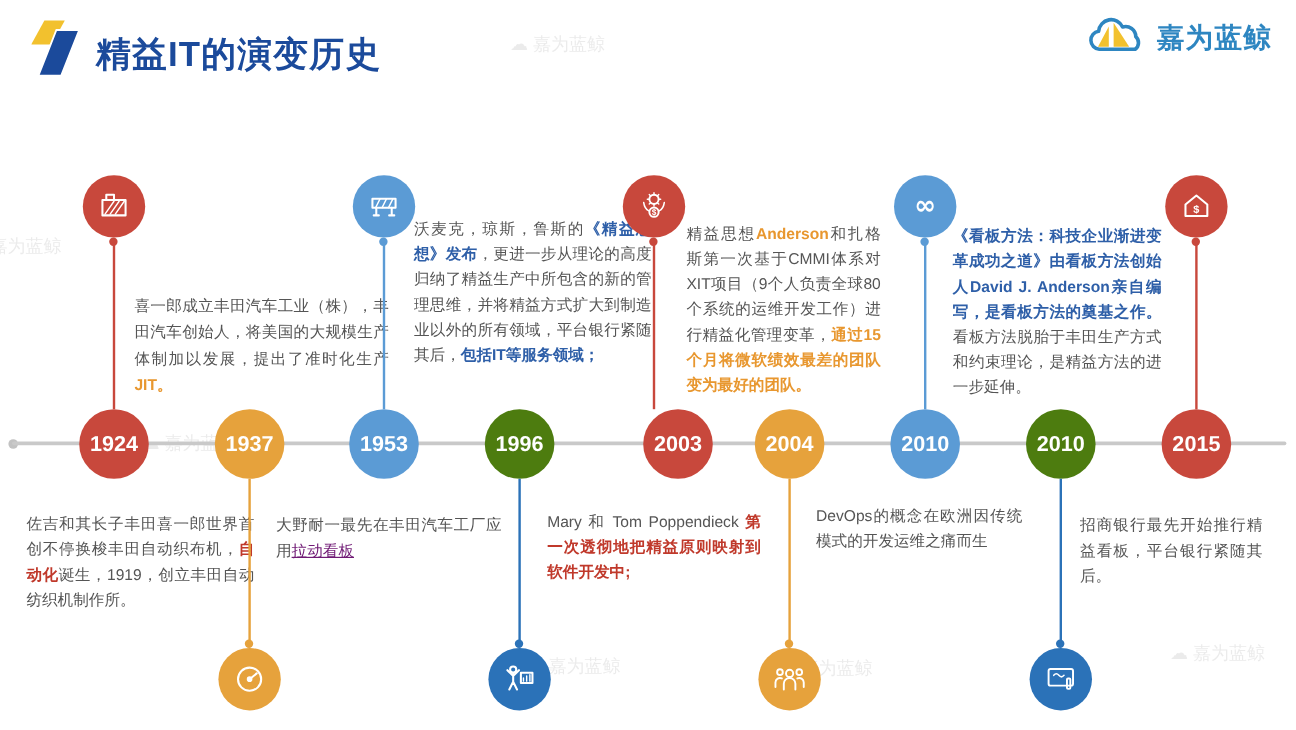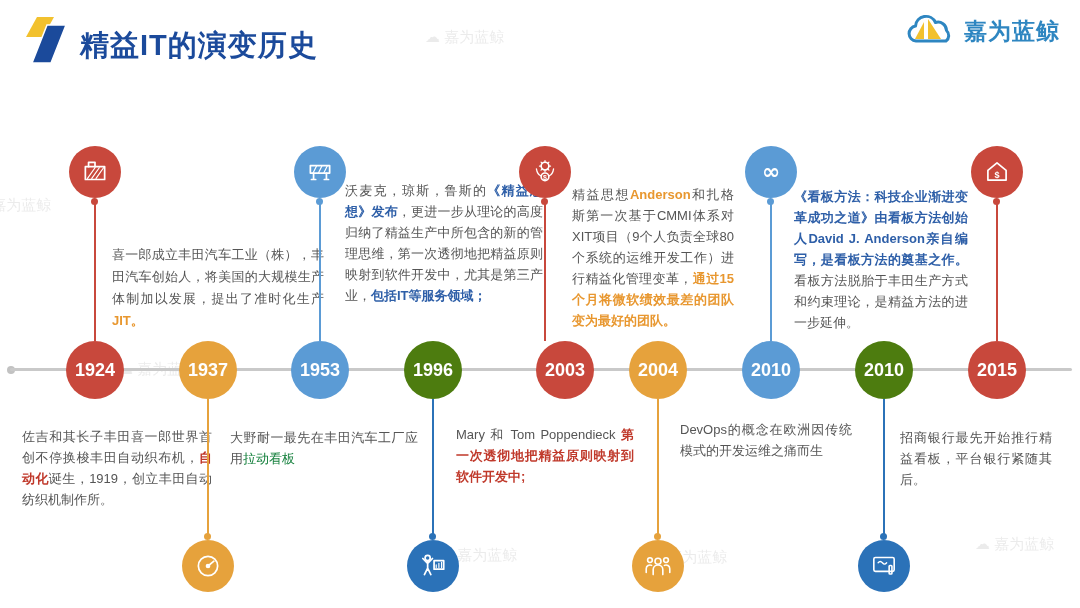--- a/index.html
+++ b/index.html
@@ -26,21 +26,21 @@
   .vline{position:absolute;width:2px;}
   .enddot{position:absolute;width:7px;height:7px;border-radius:50%;}
   .tx{position:absolute;font-size:13px;line-height:21px;color:#555555;text-align:justify;}
   
   .bg-red{background:#C8483C;}   .bg-orange{background:#E6A23C;}
   .bg-lblue{background:#5B9BD5;} .bg-dblue{background:#4d7c0f;}
   .bg-bblue{background:#2B72B8;}
   
   .em-red{color:#C0392B;font-weight:700;}
   .em-orange{color:#E8972F;font-weight:700;}
-  .em-blue{color:#15803d;}
+  .em-blue{color:#701a75;text-decoration:underline;}
   .em-dark_blue{color:#2E5FA8;font-weight:700;}
   
   .wm{position:absolute;color:#DCDCDC;opacity:.55;font-size:15px;white-space:nowrap;pointer-events:none;}
   svg{display:block;}
 </style>
 </head>
 <body>
 
 <span class="wm" style="left:425px;top:28px">☁ <span>嘉为蓝鲸</span></span>
 <span class="wm" style="left:-28px;top:196px">☁ <span>嘉为蓝鲸</span></span>
@@ -102,21 +102,21 @@
     <rect x="5" y="8" width="18" height="7"></rect>
     <path d="M7.5 15 L11 8 M12.5 15 L16 8 M17.5 15 L21 8" stroke-width="1.1"></path>
     <path d="M8 15 V21 M20 15 V21 M6 21 H10 M18 21 H22"></path>
   </svg>
 </div>
 <div class="enddot bg-lblue" style="left:316px;top:198px"></div>
 <div class="vline bg-lblue" style="left:319px;top:202px;height:139px"></div>
 <div class="node bg-lblue" style="left:291px">1953</div>
 <div class="tx" style="left:230px;top:427px;width:188px"><span>大野耐一最先在丰田汽车工厂应用</span><span class="em-blue">拉动看板</span></div>
 
-<div class="tx" style="left:345px;top:180px;width:198px"><span>沃麦克，琼斯，鲁斯的</span><span class="em-dark_blue">《精益思想》发布</span><span>，更进一步从理论的高度归纳了精益生产中所包含的新的管理思维，第一次透彻地把精益原则映射到软件开发中，尤其是第三产业，</span><span class="em-dark_blue">包括IT等服务领域；</span></div>
+<div class="tx" style="left:345px;top:180px;width:198px"><span>沃麦克，琼斯，鲁斯的</span><span class="em-dark_blue">《精益思想》发布</span><span>，更进一步从理论的高度归纳了精益生产中所包含的新的管理思维，并将精益方式扩大到制造业以外的所有领域，平台银行紧随其后，</span><span class="em-dark_blue">包括IT等服务领域；</span></div>
 <div class="node bg-dblue" style="left:404px">1996</div>
 <div class="vline bg-bblue" style="left:432px;top:399px;height:135px"></div>
 <div class="enddot bg-bblue" style="left:429px;top:533px"></div>
 <div class="icirc bg-bblue" style="left:407px;top:540px">
   <svg width="30" height="30" viewBox="0 0 28 28" stroke="#fff" stroke-width="1.6" fill="none" stroke-linecap="round" stroke-linejoin="round">
     <circle cx="9" cy="6.5" r="2.4"></circle>
     <path d="M9 9.5 V16 M9 16 L6 22 M9 16 L12 22 M8.5 11 L4.5 7 M9.5 11 L13.5 7"></path>
     <rect x="15" y="9" width="9" height="8"></rect>
     <path d="M17 15.5 V13 M19.5 15.5 V11.5 M22 15.5 V10.5" stroke-width="1.1"></path>
   </svg>

